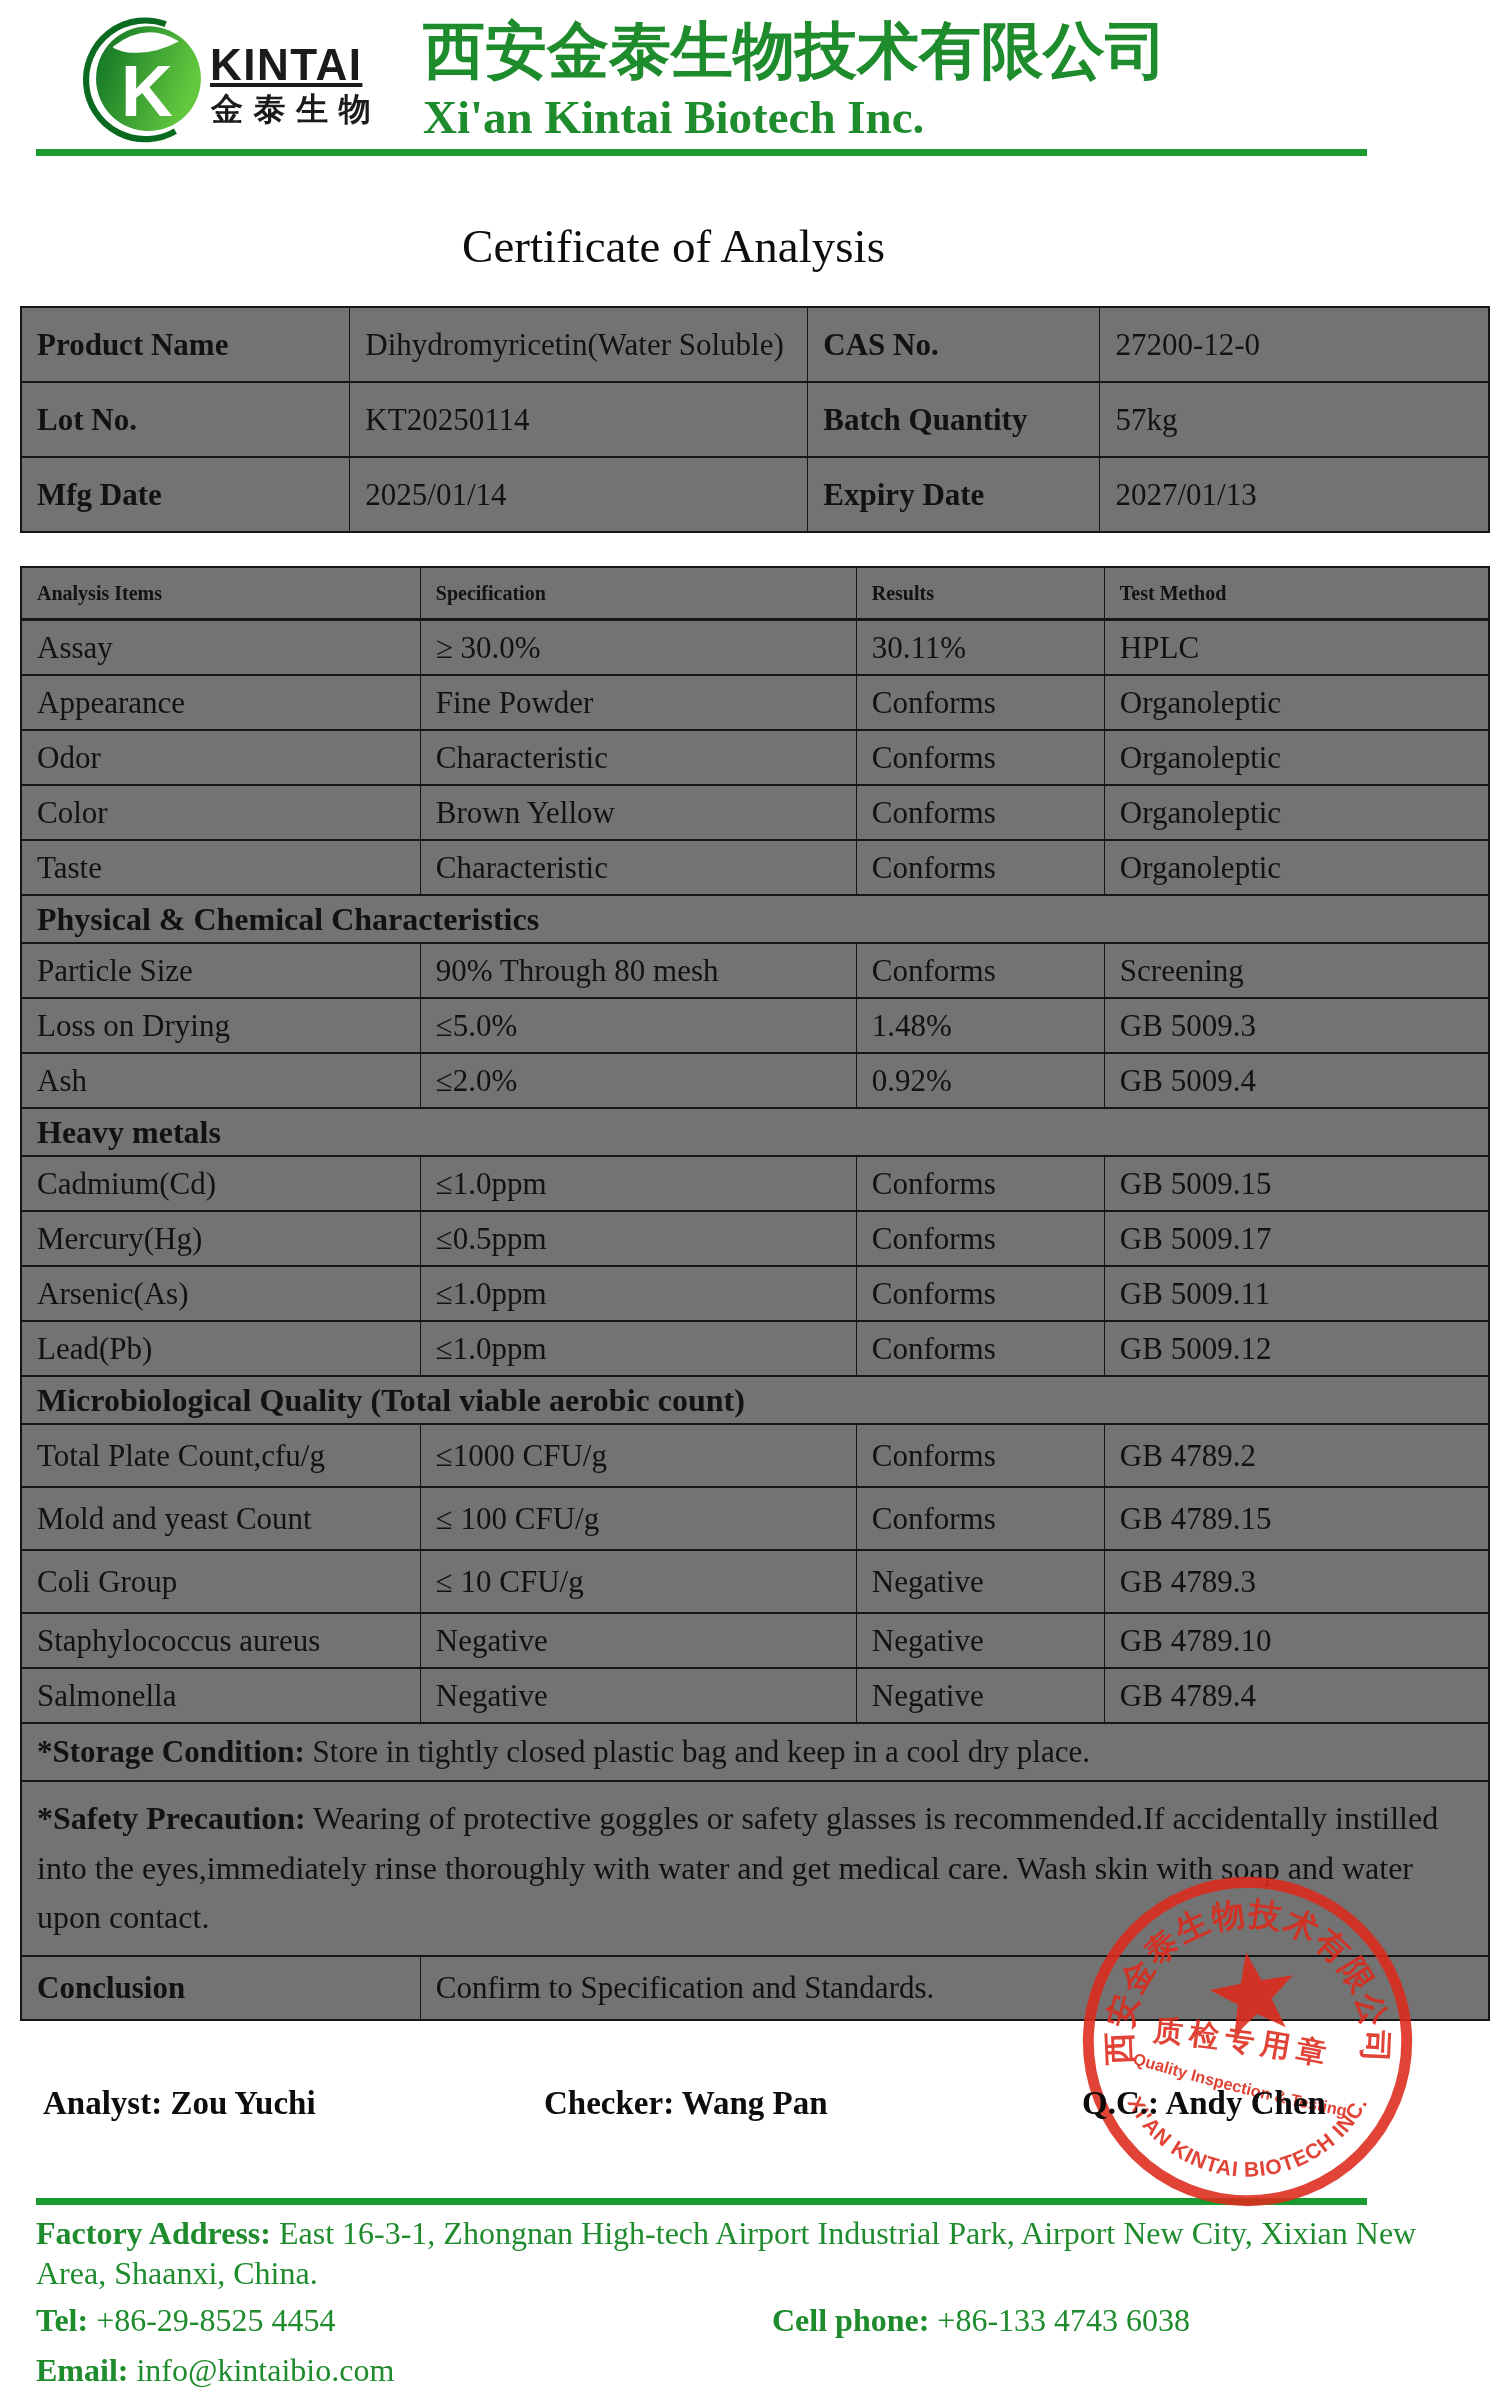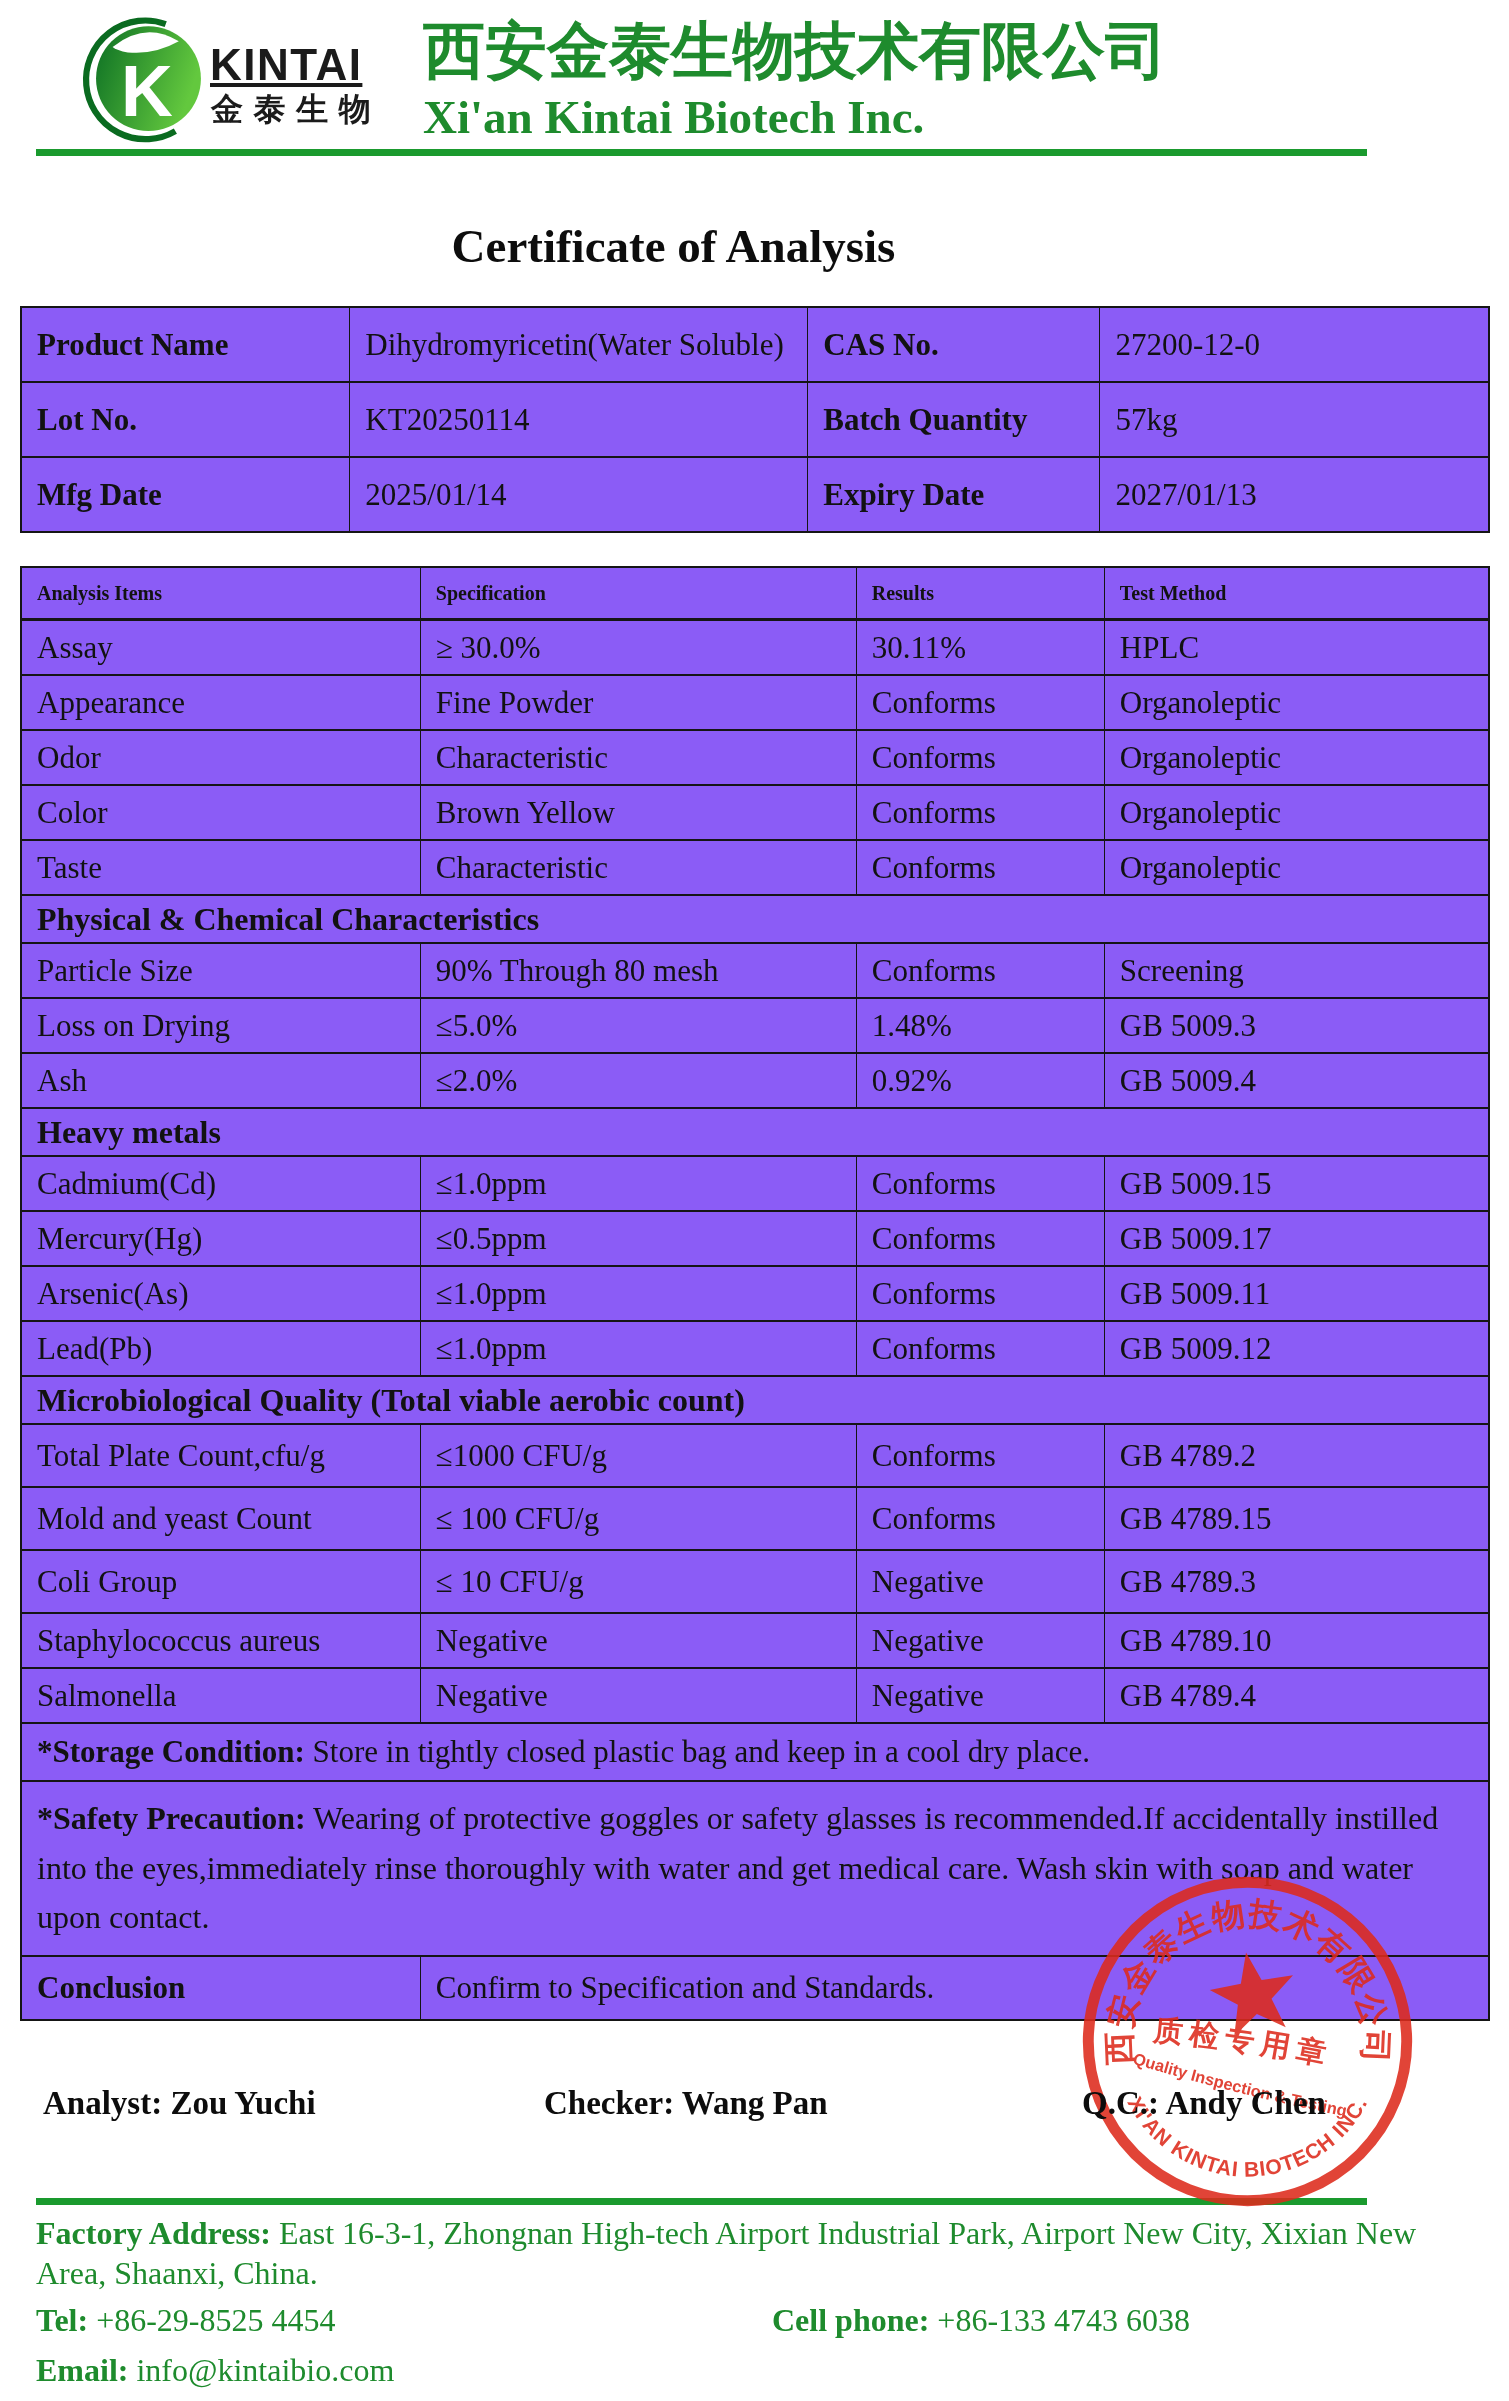--- a/index.html
+++ b/index.html
@@ -15,23 +15,23 @@
          font-weight:bold;font-size:32px;letter-spacing:10.6px;color:#1b1b1b;}
   .company-cn{position:absolute;left:423px;top:9px;font-family:"Liberation Sans","DejaVu Sans",sans-serif;
          font-weight:bold;font-size:62px;color:var(--green,#1e8b2d);white-space:nowrap;}
   .company-en{position:absolute;left:423px;top:90px;font-weight:bold;font-size:47px;
          color:var(--green,#1e8b2d);white-space:nowrap;}
   .hr-green{position:absolute;left:36px;width:1331px;height:6.8px;background:var(--green-line,#1a9a2e);}
   .hr-top{top:149px;}
   .hr-bottom{top:2198px;}
   
   .doc-title{position:absolute;top:219px;left:0;width:1347px;text-align:center;
-         font-size:47px;font-weight:bold;color:#0d0d0d;}
-  
-  table{border-collapse:collapse;table-layout:fixed;width:1470px;background:#8b5cf6;padding-left:18px;}
+         font-size:47px;font-weight:normal;color:#0d0d0d;}
+  
+  table{border-collapse:collapse;table-layout:fixed;width:1470px;background:#737373;padding-left:18px;}
   .tbl{position:absolute;left:20px;}
   .info-tbl{top:306px;}
   .ana-tbl{top:566px;}
   td,th{border:1.5px solid #151515;border-top-width:2.3px;border-bottom-width:2.3px;
         font-size:31px;padding:3px 6px 3px 15px;vertical-align:middle;text-align:left;
         overflow:hidden;}
   table{border:2.3px solid #151515;}
   .info-tbl td{height:67px;}
   .lbl{font-weight:bold;}
   .ana-tbl th{height:44px;font-size:20px;font-weight:bold;border-bottom-width:3px;}

